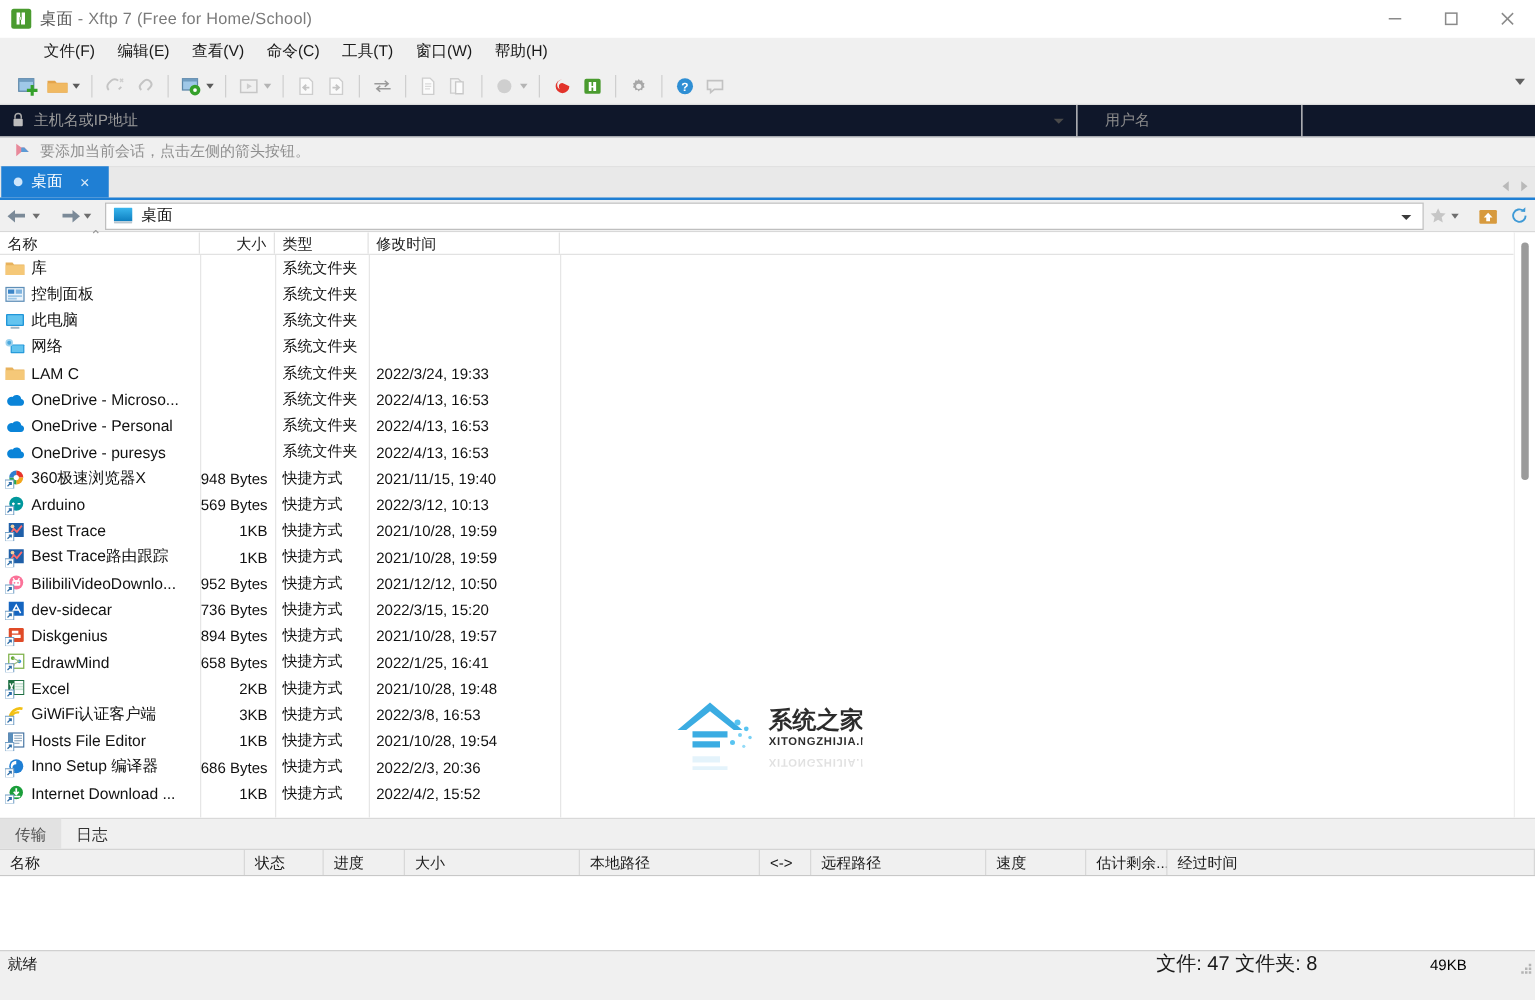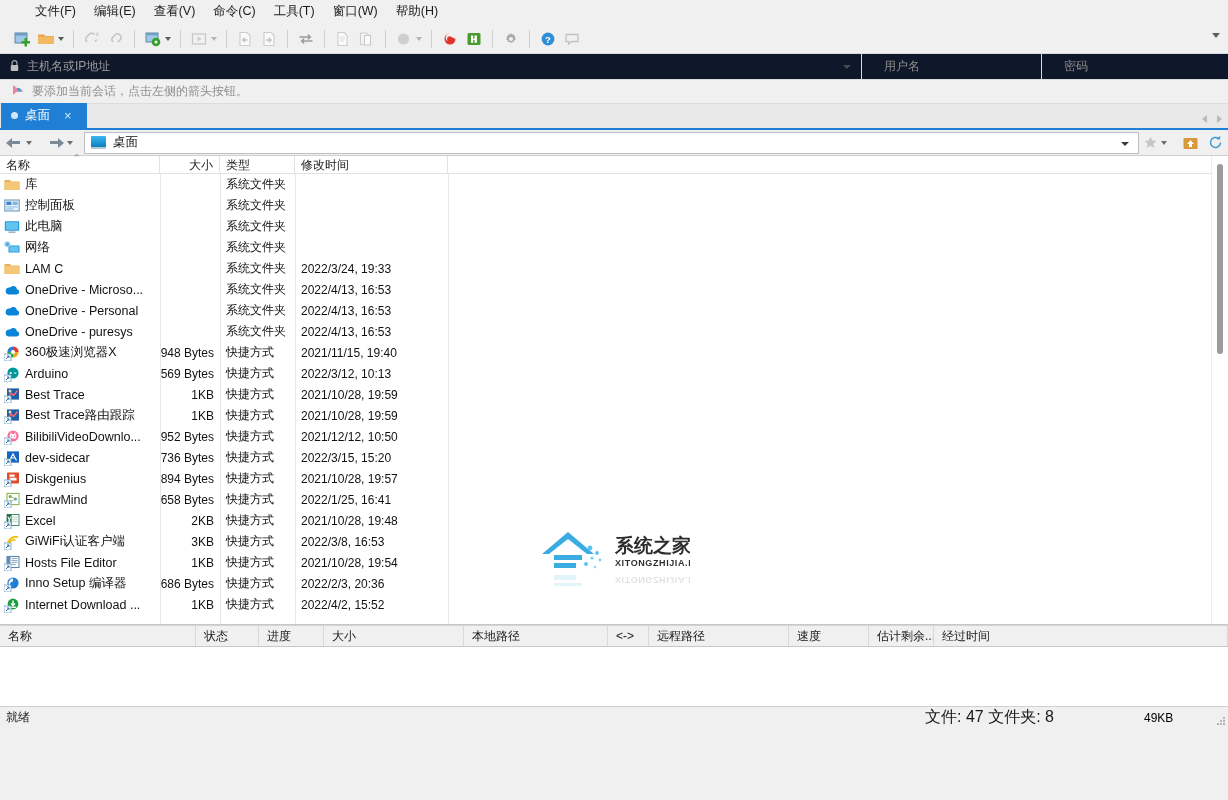--- a/index.html
+++ b/index.html
@@ -162,20 +162,44 @@
   .st-ready { margin-left: 6px; font-size: 12px; color: #1a1a1a; }
   .st-counts { position: absolute; left: 925px; font-size: 16px; color: #1a1a1a; }
   .st-size { position: absolute; left: 1144px; font-size: 12px; color: #000000; }
   .grip { position: absolute; right: 2px; bottom: 2px; width: 12px; height: 12px; }
 </style>
 </head>
 <body>
 
 <div id="app">
 
+  <div class="titlebar">
+    <div class="title-icon"></div>
+    <div class="title-text">
+      <span class="doc">桌面</span><span> - Xftp 7 (Free for Home/School)</span>
+    </div>
+    <div class="winbtns">
+      <div class="winbtn">
+        <svg width="12" height="12" viewBox="0 0 12 12">
+            <line x1="1" y1="6" x2="11" y2="6" stroke="#8a8a8a" stroke-width="1.2"></line>
+          </svg>
+      </div>
+      <div class="winbtn">
+        <svg width="12" height="12" viewBox="0 0 12 12">
+            <rect x="1.5" y="1.5" width="9" height="9" fill="none" stroke="#8a8a8a" stroke-width="1.2"></rect>
+          </svg>
+      </div>
+      <div class="winbtn">
+        <svg width="12" height="12" viewBox="0 0 12 12">
+            <line x1="1.5" y1="1.5" x2="10.5" y2="10.5" stroke="#8a8a8a" stroke-width="1.2"></line>
+            <line x1="10.5" y1="1.5" x2="1.5" y2="10.5" stroke="#8a8a8a" stroke-width="1.2"></line>
+          </svg>
+      </div>
+    </div>
+  </div>
 
   <div class="menubar">
     <div class="menuitem">文件(F)</div>
     <div class="menuitem">编辑(E)</div>
     <div class="menuitem">查看(V)</div>
     <div class="menuitem">命令(C)</div>
     <div class="menuitem">工具(T)</div>
     <div class="menuitem">窗口(W)</div>
     <div class="menuitem">帮助(H)</div>
   </div>
@@ -323,23 +347,20 @@
         <svg width="11" height="13" viewBox="0 0 11 13">
           <path d="M3 6V4.2a2.5 2.5 0 0 1 5 0V6" fill="none" stroke="#a8a8a8" stroke-width="1.2"></path>
           <rect x="1.8" y="6" width="7.4" height="6" rx="0.8" fill="#bdbdbd"></rect>
         </svg>
       </span>
       <span class="host-ph">主机名或IP地址</span>
       <span class="host-caret"></span>
     </div>
     <div class="user-field">
       <span class="ph2">用户名</span>
-    </div>
-    <div class="pass-field">
-      <span class="ph2">密码</span>
     </div>
   </div>
 
   <div class="hintbar">
     <span class="hint-arrow">
       <svg width="13" height="12" viewBox="0 0 13 12">
         <path d="M1 1 L1 11 L5 7.5 L11 7.5 L7.5 4 L5 4 z" fill="#e8899a"></path>
         <path d="M5 4 L7.5 4 L11 7.5 L5 7.5 z" fill="#5b9bd5"></path>
       </svg>
     </span>
@@ -742,20 +763,24 @@
         </svg>
       </div>
     </div>
 
     <div class="vscroll">
       <div class="thumb"></div>
     </div>
   </div>
 
   <div class="xfer">
+    <div class="xtabs">
+      <div class="xtab active">传输</div>
+      <div class="xtab">日志</div>
+    </div>
     <div class="xhead" id="xhead">
         <div class="xh" style="width: 196px;">名称</div>
         <div class="xh" style="width: 63px;">状态</div>
         <div class="xh" style="width: 65px;">进度</div>
         <div class="xh" style="width: 140px;">大小</div>
         <div class="xh" style="width: 144px;">本地路径</div>
         <div class="xh" style="width: 41px;">&lt;-&gt;</div>
         <div class="xh" style="width: 140px;">远程路径</div>
         <div class="xh" style="width: 80px;">速度</div>
         <div class="xh" style="width: 65px;">估计剩余...</div>

